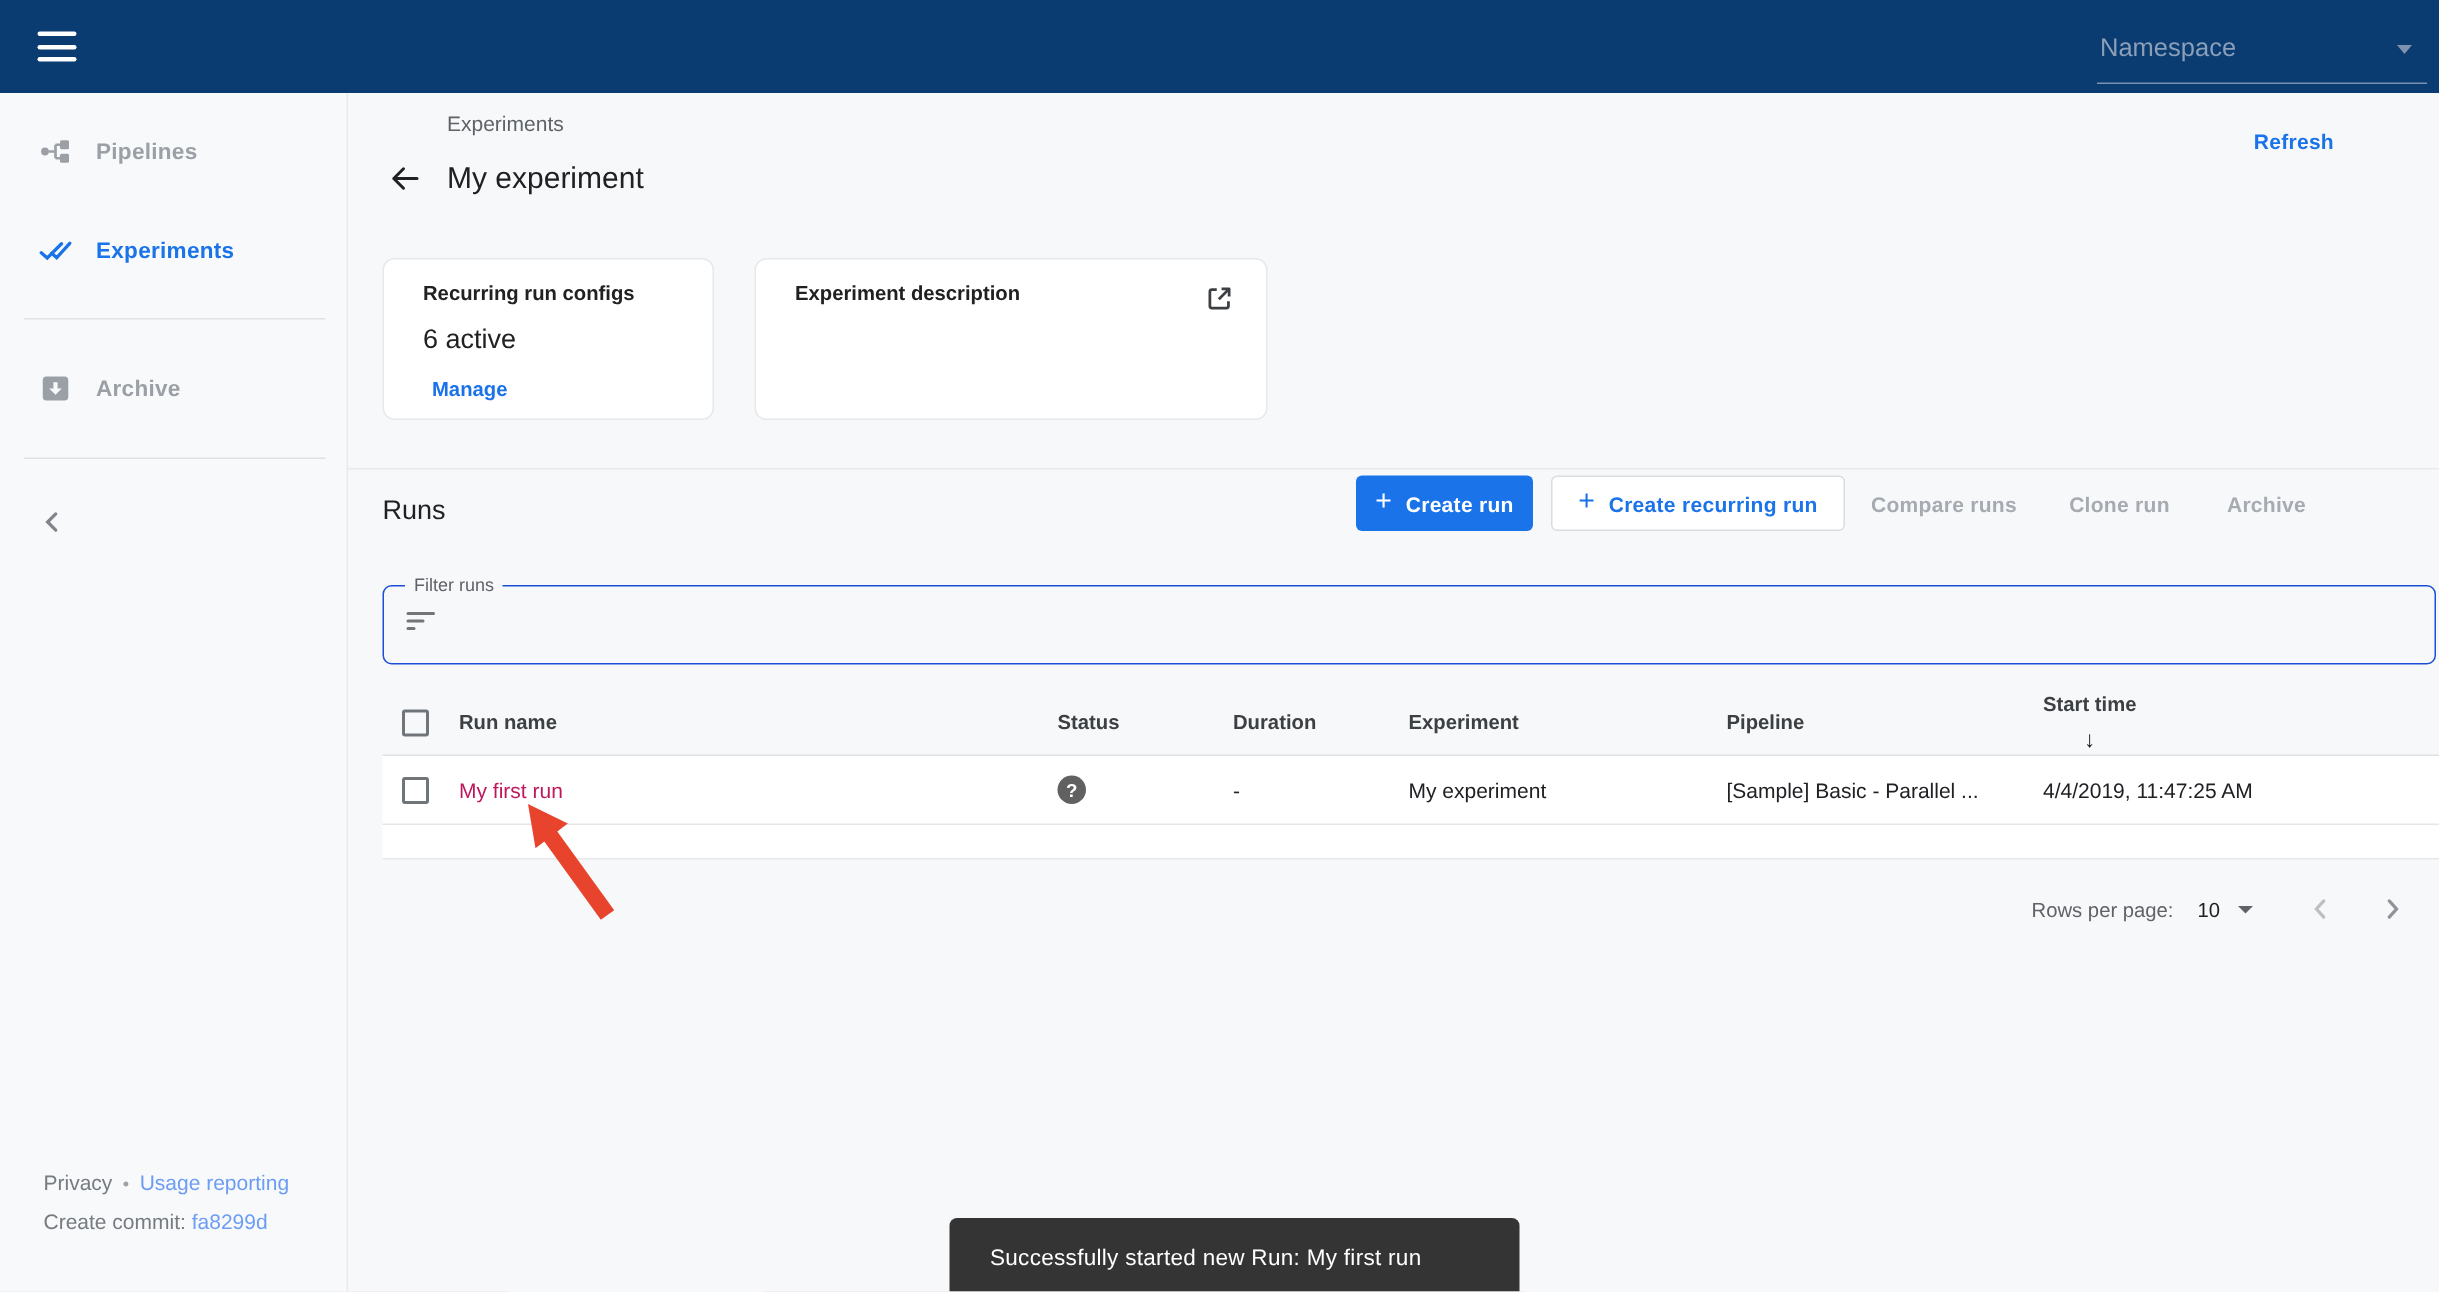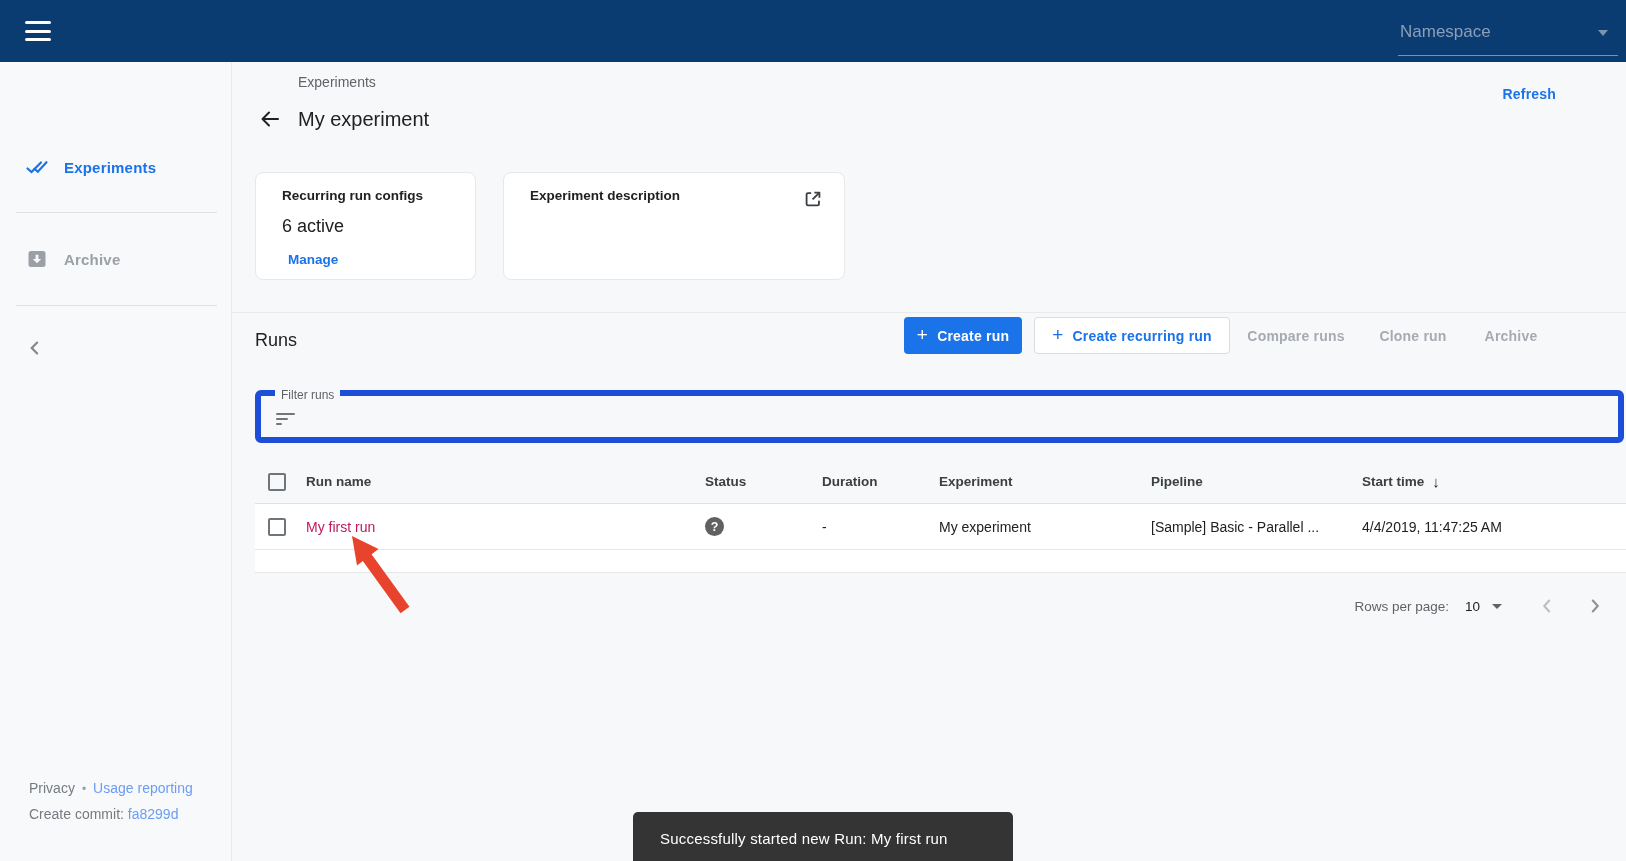--- a/index.html
+++ b/index.html
@@ -71,39 +71,39 @@
          display:flex; align-items:center; justify-content:center; cursor:pointer; letter-spacing:.2px; }
   .btn .plus { font-weight:normal; font-size:19px; margin-right:9px; position:relative; top:-1px; }
   .btn-primary { left:672px; width:118px; background:#1a73e8; color:#fff; }
   .btn-outline { left:802px; width:196px; background:#fff; color:#1a73e8; border:1px solid #dadce0; }
   .btn-text { background:transparent; color:#a6abb1; font-weight:bold; }
   .btn-compare { left:1004px; width:120px; }
   .btn-clone { left:1136px; width:90px; }
   .btn-archive { left:1236px; width:86px; }
 
   .filter-field { position:absolute; left:23px; right:2px; top:328px; height:53px;
-    border:6px solid #1d4ed8; border-radius:6px; cursor:text;padding-left:19px; }
+    border:1px solid #1d4ed8; border-radius:6px; cursor:text;padding-left:19px; }
   .filter-label { position:absolute; left:14px; top:-8px; background:#f7f8fa; padding:0 6px; font-size:12px; color:#5f6368; }
   .filter-icon { position:absolute; left:15px; top:17px; width:19px; height:14px; }
   .filter-icon i { display:block; background:#757575; height:2px; border-radius:1px; margin-bottom:3px; }
   .filter-icon i:nth-child(1){width:19px;} .filter-icon i:nth-child(2){width:12px;} .filter-icon i:nth-child(3){width:6px;}
 
   
   .runs-table { position:absolute; left:23px; right:0; top:398px; }
   .thead, .trow { display:flex; align-items:center; }
   .thead { height:44px; border-bottom:1px solid #dfe1e3; }
   .trow { height:46px; background:#fff; border-bottom:1px solid #e4e6e8; }
   .empty-strip { height:23px; background:#fff; border-bottom:1px solid #e4e6e8; }
   .c0{width:51px; padding-left:13px;} .c1{width:399px;} .c2{width:117px;} .c3{width:117px;}
   .c4{width:212px;} .c5{width:211px;} .c6{flex:1;}
   .th { font-size:13.5px; font-weight:bold; color:#3c4043; }
   .td { font-size:14px; color:#202124; }
   .run-link { color:#be185d; cursor:pointer; }
   .checkbox { width:18px; height:18px; border:2px solid #70757a; border-radius:2px; cursor:pointer; background:transparent; }
-  .sort-wrap { display:inline-flex; align-items:center; gap:8px; cursor:pointer; }
+  .sort-wrap { display:inline-flex; align-items:center; gap:8px; cursor:pointer;flex-direction:column; }
   .sort-arrow { font-size:15px; color:#202124; }
   .help-badge { width:19px; height:19px; border-radius:50%; background:#616161; color:#fff;
     font-size:12.5px; font-weight:bold; display:flex; align-items:center; justify-content:center; cursor:default; }
 
   
   .pagination { position:absolute; right:0; top:522px; height:44px; display:flex; align-items:center;
     padding-right:18px; font-size:13.5px; color:#5f6368; }
   .rpp-value { color:#202124; margin-left:16px; cursor:pointer; display:inline-flex; align-items:center; }
   .rpp-caret { width:0; height:0; border-left:5px solid transparent; border-right:5px solid transparent;
     border-top:5px solid #5f6368; margin-left:12px; }
@@ -126,20 +126,31 @@
         <span></span>
         <span></span>
       </div>
     <div class="ns-select">
       <span class="ns-label">Namespace</span>
       <span class="ns-caret"></span>
     </div>
   </div>
 
   <div class="sidebar">
+    <div class="nav-item nav-pipelines">
+      <span class="nav-icon">
+        <svg width="24" height="24" viewBox="0 0 24 24">
+          <circle cx="5" cy="12" r="2.6" fill="#9aa0a6"></circle>
+          <path d="M7.5 12 H12 M12 7.5 V16.5 M12 7.5 H15 M12 16.5 H15" stroke="#9aa0a6" stroke-width="1.8" fill="none"></path>
+          <rect x="15" y="4.5" width="6" height="6" rx="1" fill="#9aa0a6"></rect>
+          <rect x="15" y="13.5" width="6" height="6" rx="1" fill="#9aa0a6"></rect>
+        </svg>
+      </span>
+      <span class="nav-label">Pipelines</span>
+    </div>
     <div class="nav-item nav-experiments active">
       <span class="nav-icon">
         <svg width="24" height="24" viewBox="0 0 24 24" fill="none" stroke="#1a73e8" stroke-width="2.2" stroke-linecap="round">
           <path d="M2.5 13.5 L6.5 17 L16 7.5"></path>
           <path d="M9.5 13.8 L12.8 16.8 L21.5 7.2"></path>
         </svg>
       </span>
       <span class="nav-label">Experiments</span>
     </div>
     <div class="side-divider divider-1"></div>

